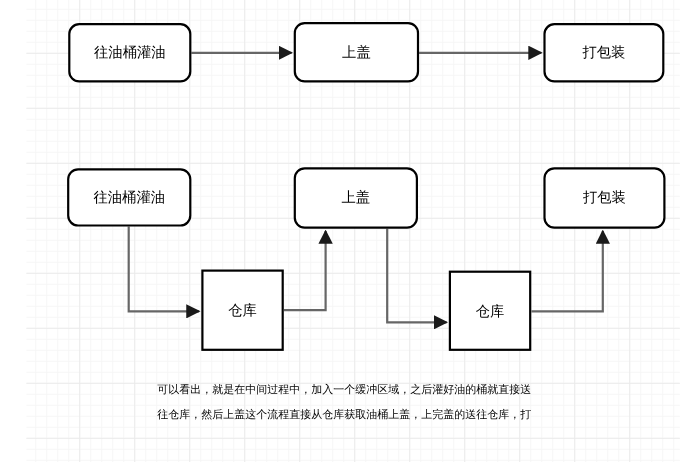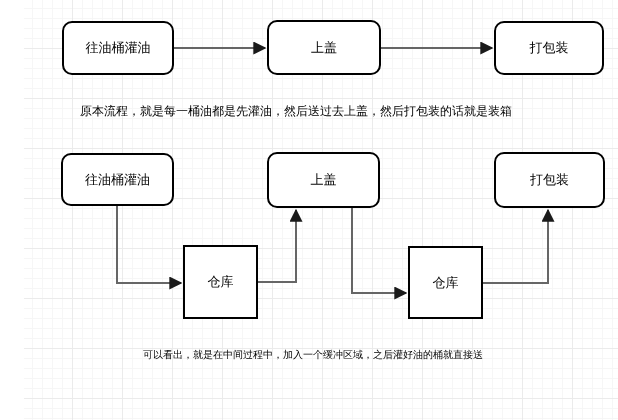--- a/index.html
+++ b/index.html
@@ -95,35 +95,35 @@
   <div class="node rounded" style="left:38px; top:21px; width:112px; height:54px;">
     <span>往油桶灌油</span>
   </div>
   <div class="node rounded" style="left:243px; top:20px; width:114px; height:55px;">
     <span>上盖</span>
   </div>
   <div class="node rounded" style="left:470px; top:21px; width:110px; height:54px;">
     <span>打包装</span>
   </div>
 
-  <div class="caption" id="caption1">原本流程，就是每一桶油都是先灌油，然后送过去上盖，然后打包装的话就是装箱</div>
 
   <div class="node rounded" style="left:37px; top:153px; width:113px; height:53px;">
     <span>往油桶灌油</span>
   </div>
   <div class="node rounded" style="left:243px; top:152px; width:113px; height:56px;">
     <span>上盖</span>
   </div>
   <div class="node rounded" style="left:470px; top:152px; width:111px; height:56px;">
     <span>打包装</span>
   </div>
   <div class="node square" style="left:159px; top:245px; width:75px; height:74px;">
     <span>仓库</span>
   </div>
   <div class="node square" style="left:384px; top:246px; width:75px; height:73px;">
     <span>仓库</span>
   </div>
 
   <div class="caption" id="caption2">
     <span>可以看出，就是在中间过程中，加入一个缓冲区域，之后灌好油的桶就直接送</span>
+    <span>往仓库，然后上盖这个流程直接从仓库获取油桶上盖，上完盖的送往仓库，打</span>
   </div>
 
 </div>
 
 </body></html>

